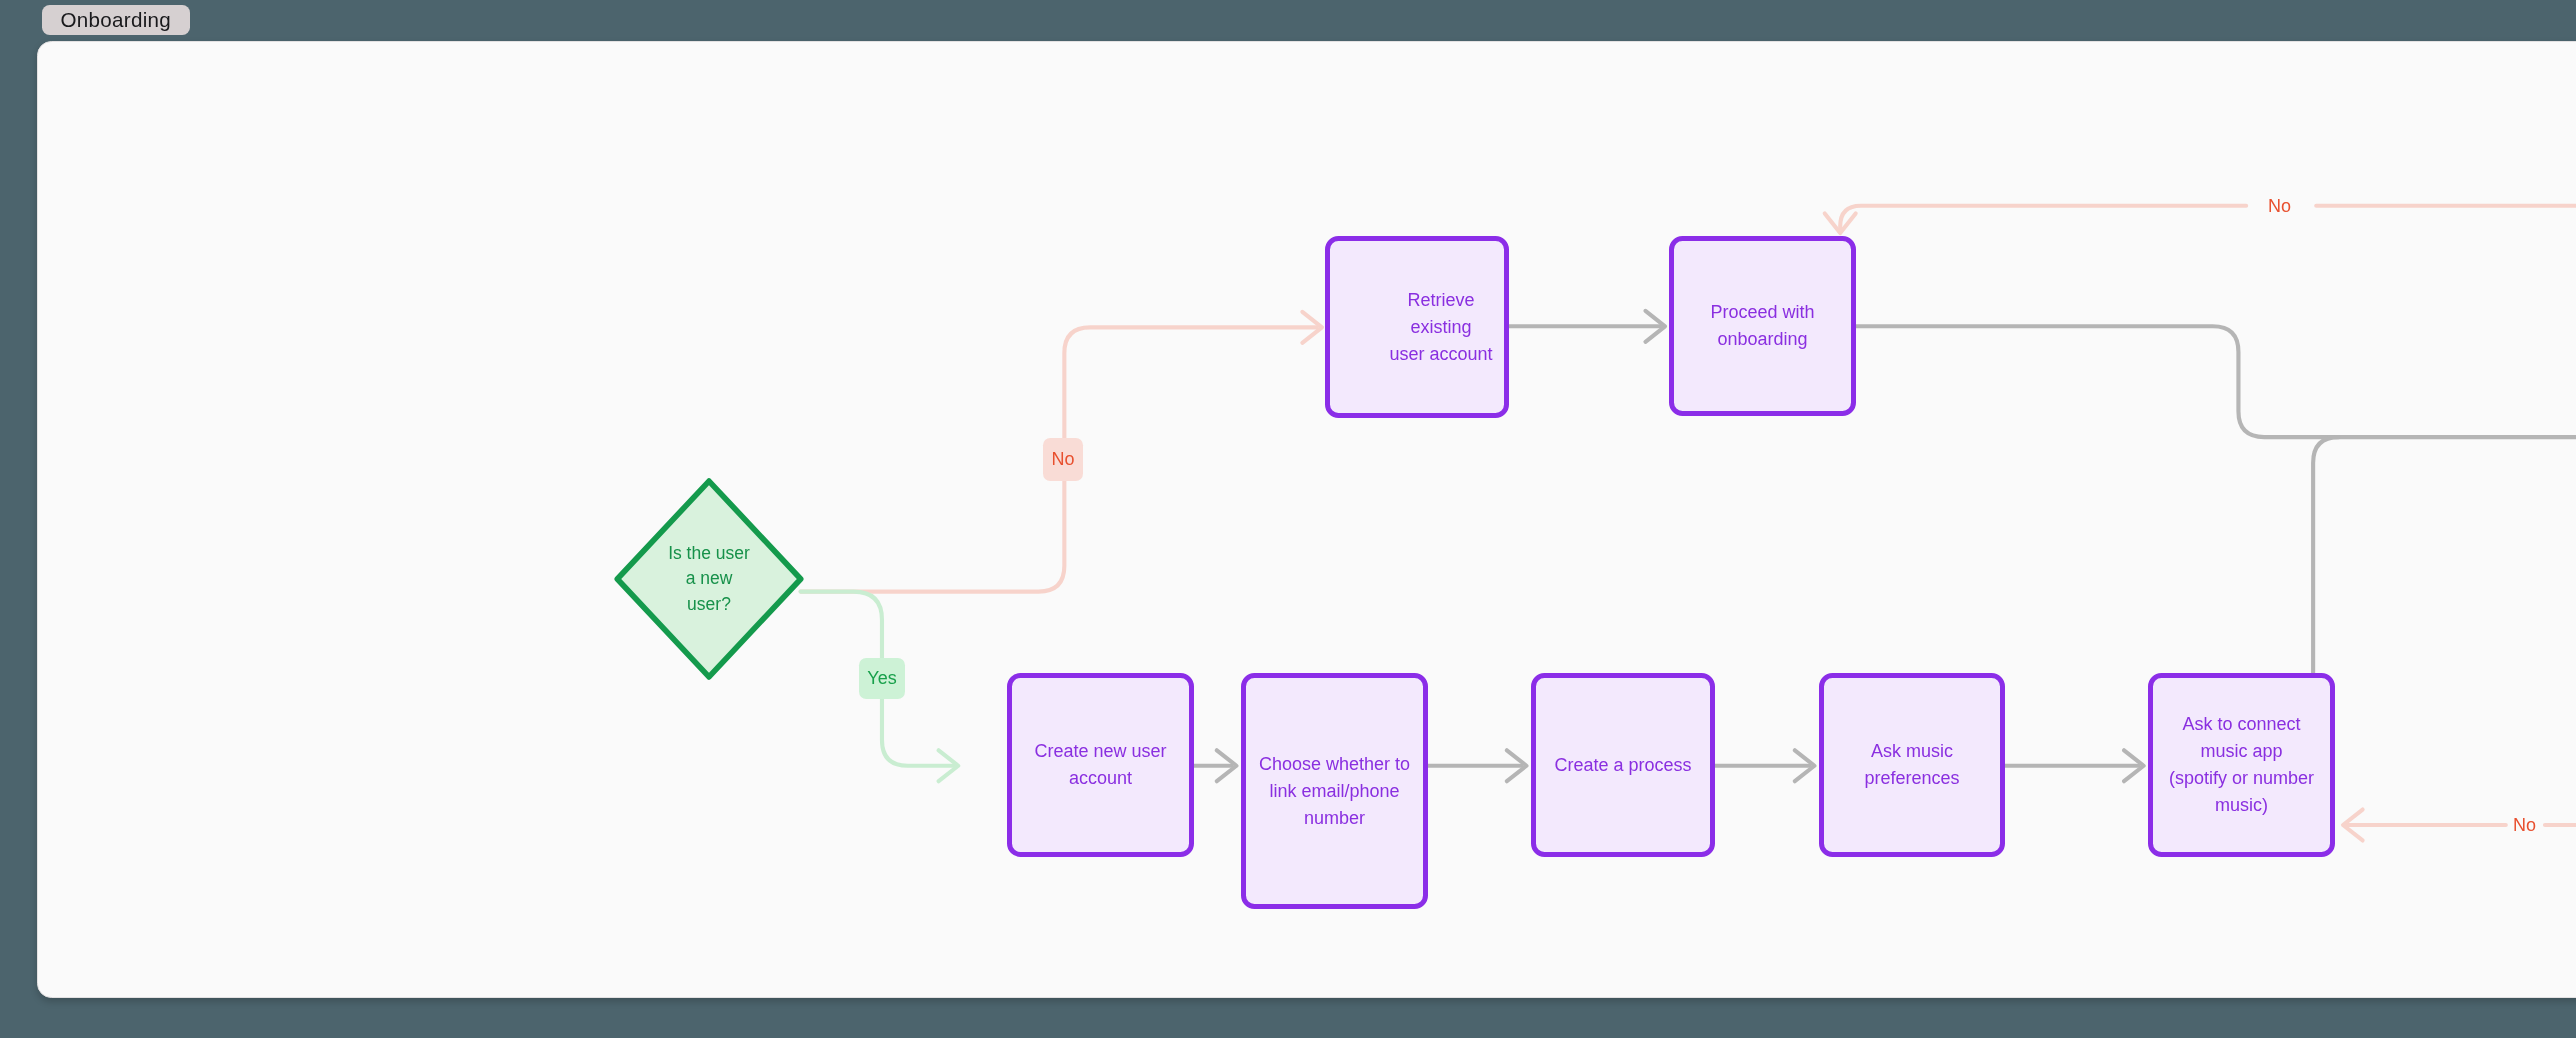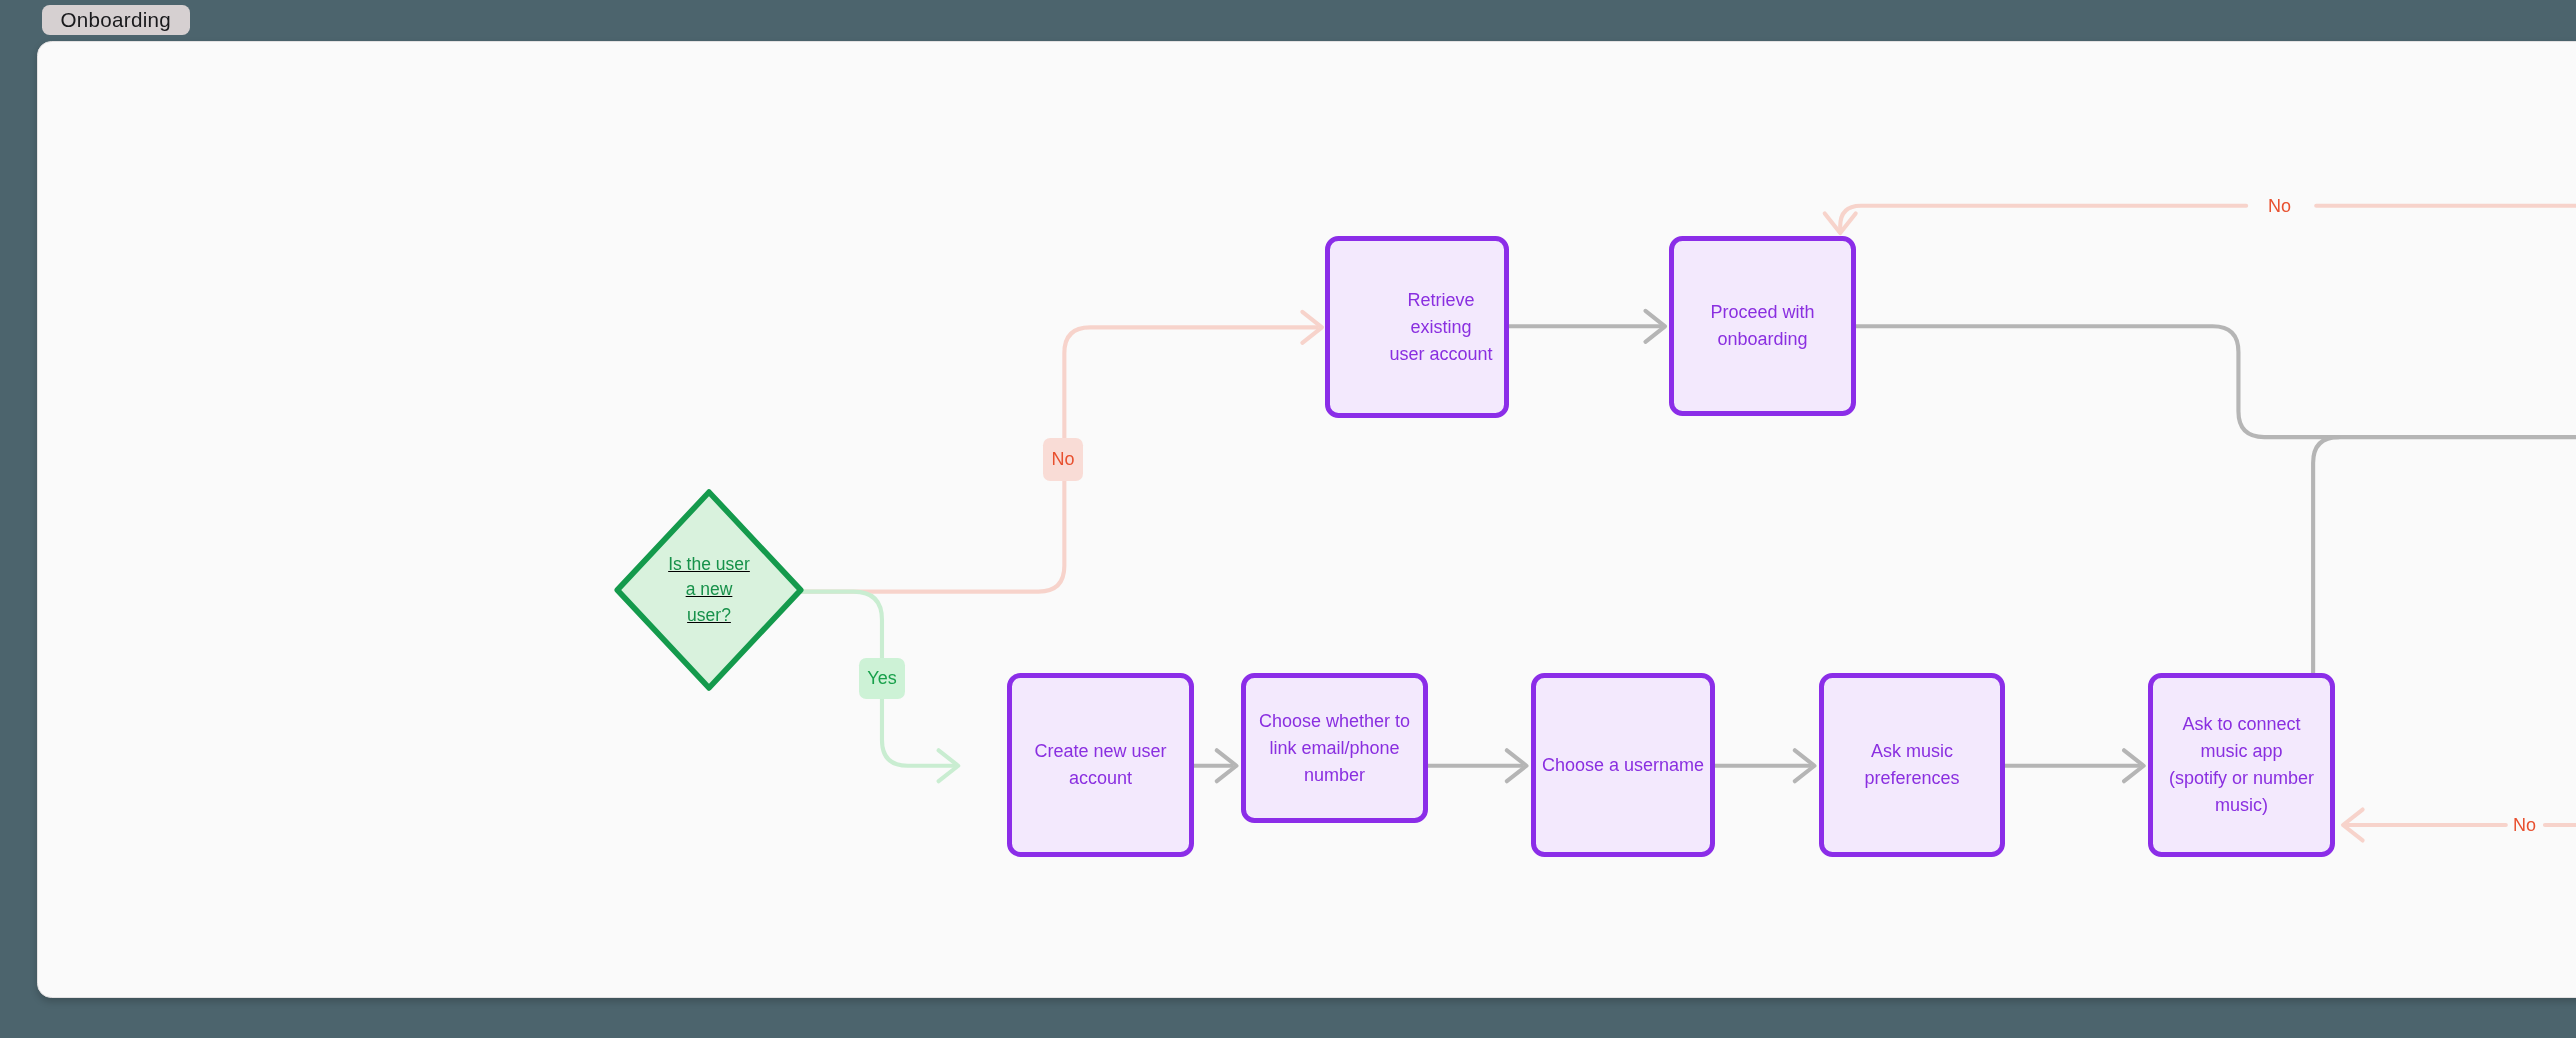--- a/index.html
+++ b/index.html
@@ -117,35 +117,35 @@
 
   <div class="node" style="left:1325px;top:236px;width:184px;height:182px;padding-left:48px;">Retrieve existing
 user account</div>
 
   <div class="node" style="left:1669px;top:236px;width:187px;height:180px;">Proceed with
 onboarding</div>
 
   <div class="node" style="left:1007px;top:673px;width:187px;height:184px;">Create new user
 account</div>
 
-  <div class="node" style="left:1241px;top:673px;width:187px;height:150px;">Choose whether to
+  <div class="node" style="left:1241px;top:673px;width:187px;height:236px;">Choose whether to
 link email/phone
 number</div>
 
-  <div class="node" style="left:1531px;top:673px;width:184px;height:184px;">Choose a username</div>
+  <div class="node" style="left:1531px;top:673px;width:184px;height:184px;">Create a process</div>
 
   <div class="node" style="left:1819px;top:673px;width:186px;height:184px;">Ask music
 preferences</div>
 
   <div class="node" style="left:2148px;top:673px;width:187px;height:184px;">Ask to connect
 music app
 (spotify or number
 music)</div>
 
-  <div class="diamond" style="left:613px;top:488px;width:192px;height:204px;text-decoration:underline;">
+  <div class="diamond" style="left:613px;top:477px;width:192px;height:204px;">
     <svg width="192" height="204" viewBox="0 0 372 396">
       <polygon points="8,198 186,8 364,198 186,388"></polygon>
     </svg>
     <div class="diamond-label">Is the user
 a new
 user?</div>
   </div>
 
   <div class="pill pill-no" style="left:1043px;top:438px;width:40px;height:43px;">No</div>
 

